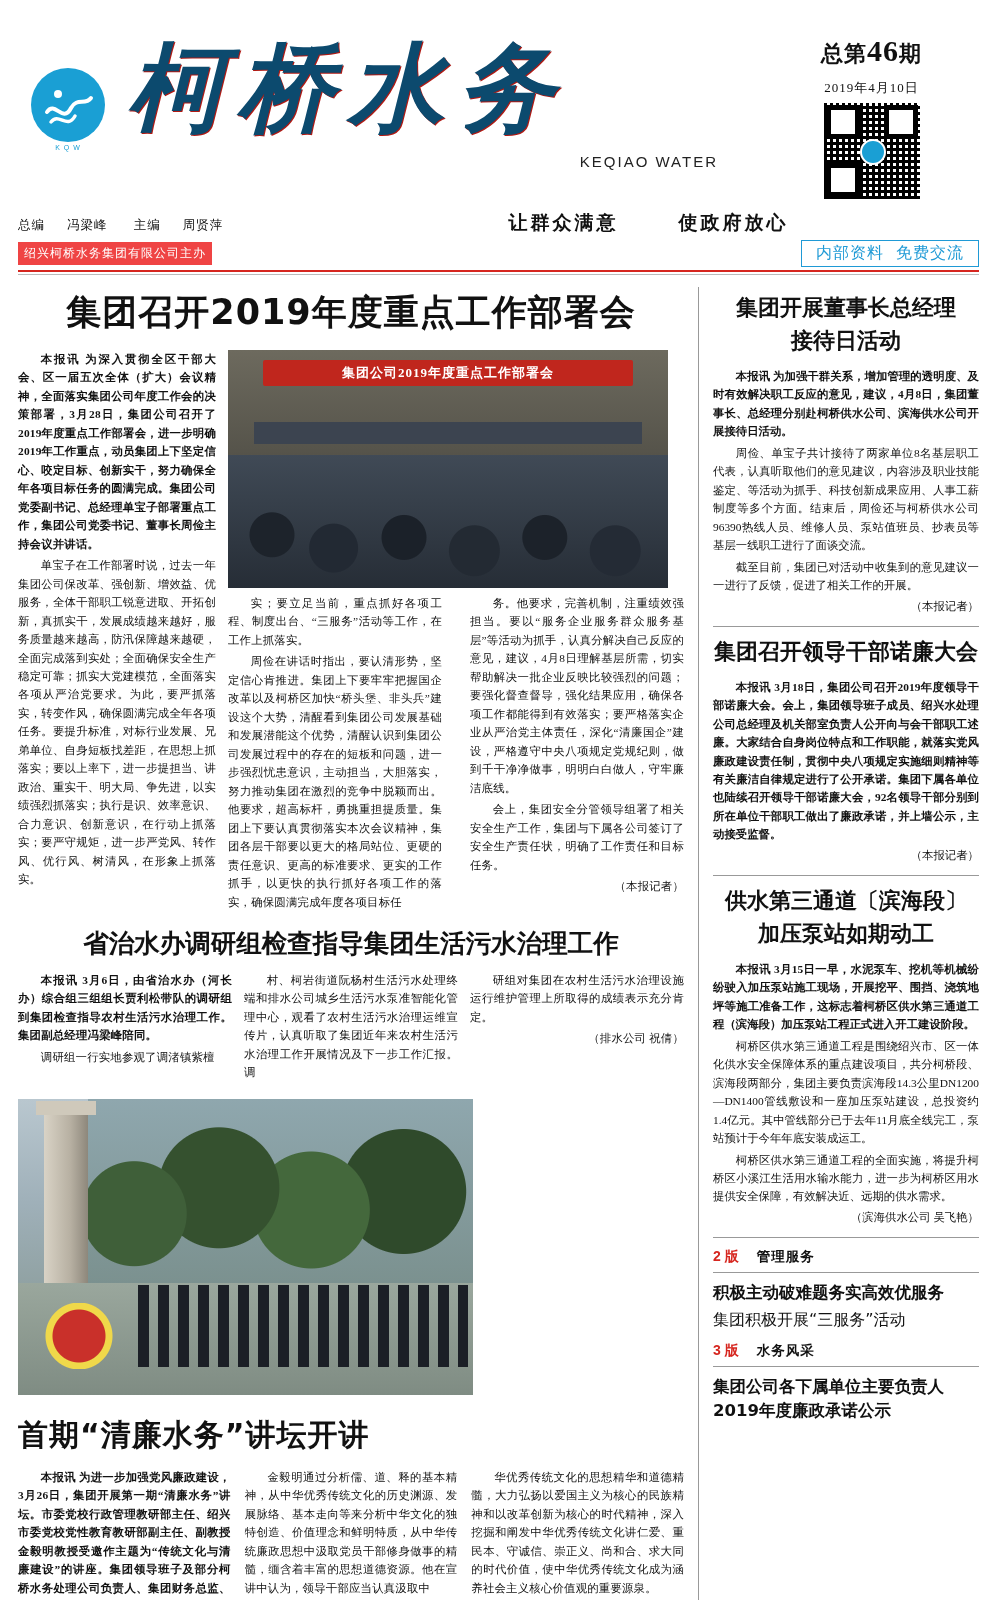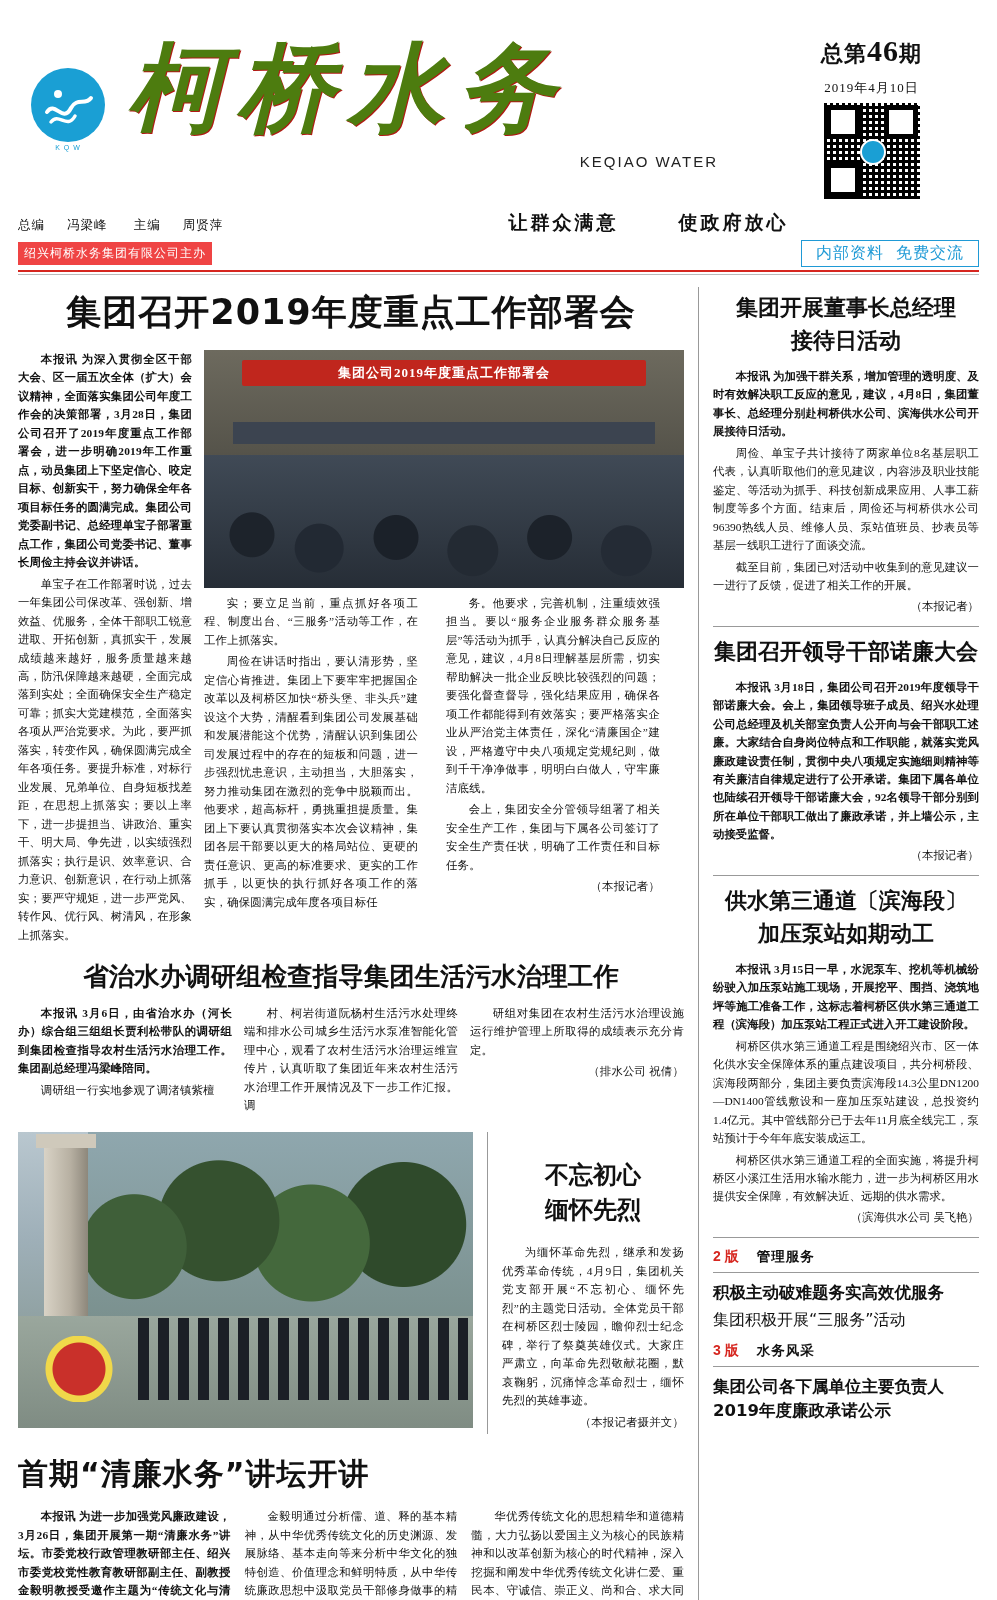--- a/index.html
+++ b/index.html
@@ -61,21 +61,21 @@
   }
   .title-wrap {
     flex: 1;
     padding-left: 10px;
     position: relative;
   }
   .paper-title {
     font-family: "DejaVu Serif", serif;
     font-size: 96px;
     font-weight: bold;
-    color: #4d7c0f;
+    color: #0c4a6e;
     letter-spacing: 14px;
     line-height: 1.25;
     font-style: italic;
     text-shadow: 1px 1px 0 #b01a14;
     white-space: nowrap;
   }
   .paper-title-en {
     position: absolute;
     right: 46px;
     bottom: -22px;
@@ -225,21 +225,21 @@
   }
   .col-text p { margin: 0 0 3px; text-indent: 2em; }
   .lede { font-weight: bold; }
   .w205 { width: 205px; }
   .photo {
     background: #4a5560;
     position: relative;
     overflow: hidden;
   }
   .photo-meeting {
-    width: 480px;
+    width: 440px;
     height: 238px;
     background: linear-gradient(#2e3742 0%, #3b4652 40%, #566271 100%);
   }
   .photo-meeting .stage {
     position: absolute; left: 0; top: 0; width: 100%; height: 44%;
     background: linear-gradient(#6d6a5e, #55534a);
   }
   .photo-meeting .banner {
     position: absolute; left: 8%; top: 10px; width: 84%; height: 26px;
     background: #c0261d; border-radius: 2px;
@@ -507,30 +507,20 @@
       </div>
 
       <div class="memorial-row">
         <div class="photo photo-memorial">
           <div class="trees"></div>
           <div class="mon"></div>
           <div class="ground"></div>
           <div class="crowd"></div>
           <div class="wreath"></div>
         </div>
-        <div class="memorial-text">
-          <div class="headline-3">
-            <div>不忘初心</div>
-            <div>缅怀先烈</div>
-          </div>
-          <div class="col-text">
-            <p>为缅怀革命先烈，继承和发扬优秀革命传统，4月9日，集团机关党支部开展“不忘初心、缅怀先烈”的主题党日活动。全体党员干部在柯桥区烈士陵园，瞻仰烈士纪念碑，举行了祭奠英雄仪式。大家庄严肃立，向革命先烈敬献花圈，默哀鞠躬，沉痛悼念革命烈士，缅怀先烈的英雄事迹。</p>
-            <p style="text-align:right;text-indent:0;">（本报记者摄并文）</p>
-          </div>
-        </div>
       </div>
 
       <div class="headline-4">首期“清廉水务”讲坛开讲</div>
       <div class="bottom-cols">
         <div class="col-text">
           <p class="lede">本报讯 为进一步加强党风廉政建设，3月26日，集团开展第一期“清廉水务”讲坛。市委党校行政管理教研部主任、绍兴市委党校党性教育教研部副主任、副教授金毅明教授受邀作主题为“传统文化与清廉建设”的讲座。集团领导班子及部分柯桥水务处理公司负责人、集团财务总监、集团纪检干部及机关全体职工参加了此次讲座。</p>
         </div>
         <div class="col-text">
           <p>金毅明通过分析儒、道、释的基本精神，从中华优秀传统文化的历史渊源、发展脉络、基本走向等来分析中华文化的独特创造、价值理念和鲜明特质，从中华传统廉政思想中汲取党员干部修身做事的精髓，缅含着丰富的思想道德资源。他在宣讲中认为，领导干部应当认真汲取中</p>
         </div>

